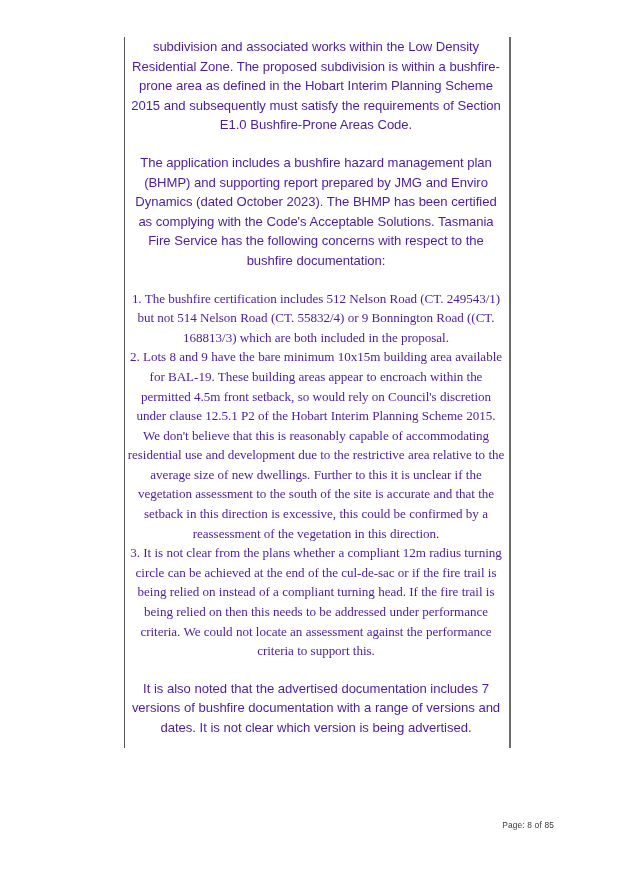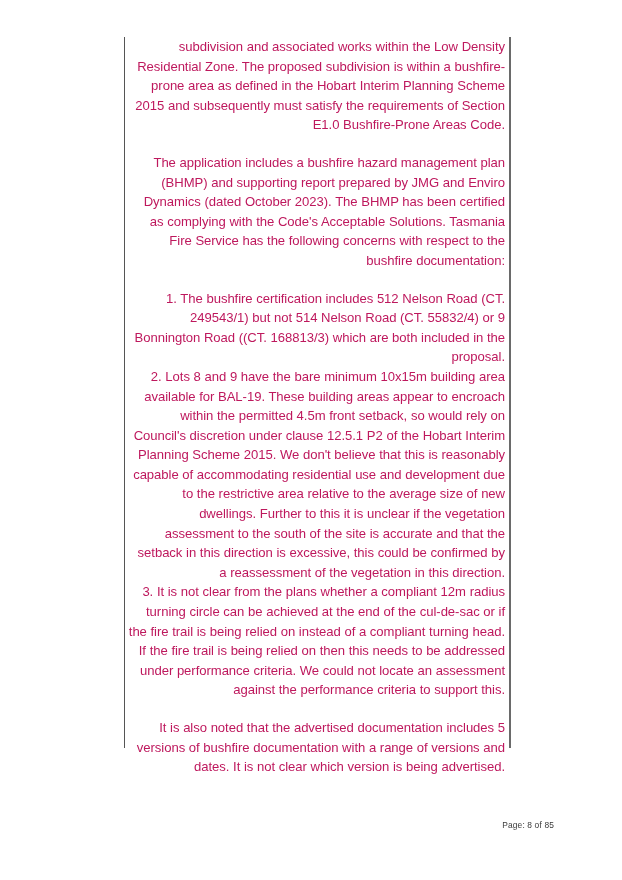--- a/index.html
+++ b/index.html
@@ -43,28 +43,28 @@
     left: 127px;
     top: 37px;
     width: 378px;
   }
 
   .para {
     margin: 0 0 18px 0;
     font-size: 13.1px;
     line-height: 19.6px;
     letter-spacing: -0.05px;
-    text-align: right;
+    text-align: center;
     word-spacing: 0.1px;
-    color: #be185d;
+    color: #4c1d95;
   }
   .para:last-child { margin-bottom: 0; }
 
   
-  .para.numbered-block { margin-bottom: 18px; }
+  .para.numbered-block { margin-bottom: 18px; font-family: Liberation Serif, serif; }
   .para.numbered-block .item { display: block; }
 
   
   .footer {
     position: absolute;
     left: 0;
     top: 814px;
     width: 586px;
     text-align: right;
     padding-right: 32px;
@@ -92,21 +92,21 @@
     <p class="para">subdivision and associated works within the Low Density Residential Zone. The proposed subdivision is within a bushfire-prone area as defined in the Hobart Interim Planning Scheme 2015 and subsequently must satisfy the requirements of Section E1.0 Bushfire-Prone Areas Code.</p>
 
     <p class="para">The application includes a bushfire hazard management plan (BHMP) and supporting report prepared by JMG and Enviro Dynamics (dated October 2023). The BHMP has been certified as complying with the Code's Acceptable Solutions. Tasmania Fire Service has the following concerns with respect to the bushfire documentation:</p>
 
     <div class="para numbered-block">
       <span class="item">1. The bushfire certification includes 512 Nelson Road (CT. 249543/1) but not 514 Nelson Road (CT. 55832/4) or 9 Bonnington Road ((CT. 168813/3) which are both included in the proposal.</span>
       <span class="item">2. Lots 8 and 9 have the bare minimum 10x15m building area available for BAL-19. These building areas appear to encroach within the permitted 4.5m front setback, so would rely on Council's discretion under clause 12.5.1 P2 of the Hobart Interim Planning Scheme 2015. We don't believe that this is reasonably capable of accommodating residential use and development due to the restrictive area relative to the average size of new dwellings. Further to this it is unclear if the vegetation assessment to the south of the site is accurate and that the setback in this direction is excessive, this could be confirmed by a reassessment of the vegetation in this direction.</span>
       <span class="item">3. It is not clear from the plans whether a compliant 12m radius turning circle can be achieved at the end of the cul-de-sac or if the fire trail is being relied on instead of a compliant turning head. If the fire trail is being relied on then this needs to be addressed under performance criteria. We could not locate an assessment against the performance criteria to support this.</span>
     </div>
 
-    <p class="para">It is also noted that the advertised documentation includes 5 versions of bushfire documentation with a range of versions and dates. It is not clear which version is being advertised.</p>
+    <p class="para">It is also noted that the advertised documentation includes 7 versions of bushfire documentation with a range of versions and dates. It is not clear which version is being advertised.</p>
 
 
   </div>
 
   <div class="footer">
     <span class="footer-text">Page: 8 of 85</span>
   </div>
 
 </div>
 

